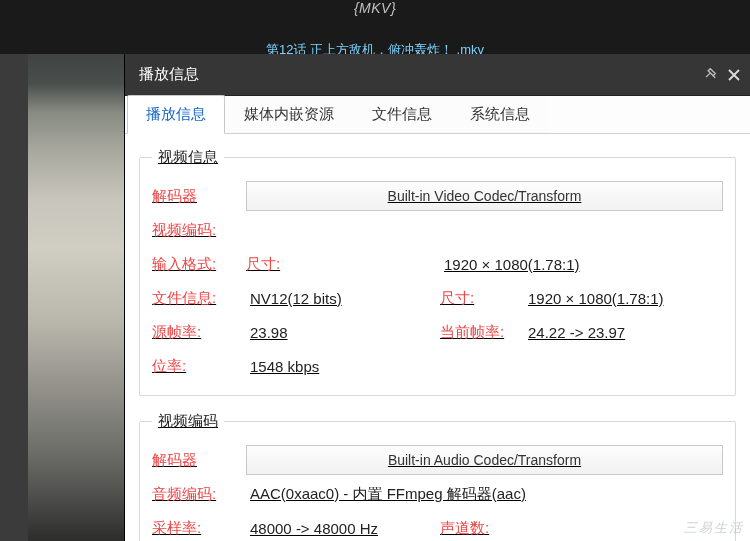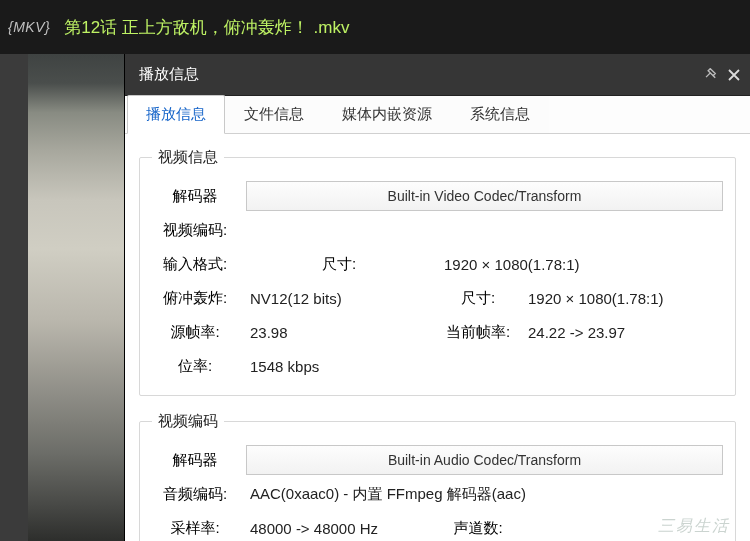--- a/index.html
+++ b/index.html
@@ -6,24 +6,25 @@
   html, body { width: 750px; height: 541px; overflow: hidden; font-family: "Microsoft YaHei", "Segoe UI", sans-serif; font-size: 14px; }
   body { background: #3b3b3b; }
 
   .titlebar {
     height: 54px;
     background: #1a1a1a;
     color: #f0f0f0;
     display: flex;
     align-items: center;
     padding: 0 8px;
-    gap: 14px;
+    gap: 25px;
+    flex-direction: column;
   }
   .titlebar .tag { color: #c0c0c0; font-size: 14px; font-style: italic; letter-spacing: 0.5px; }
-  .titlebar .title { font-size: 17px; color: #bef264; }
+  .titlebar .title { font-size: 13px; color: #7dd3fc; }
 
   .content-row { display: flex; height: calc(541px - 54px); margin-left: 28px; }
 
   .video-sliver {
     width: 97px;
     flex: 0 0 97px;
     background: linear-gradient(180deg,
       #3f4342 0%, #4a4e4c 6%,
       #888b82 12%, #a8a89e 20%,
       #c8c6bc 30%, #d0cec3 40%,
@@ -89,41 +90,42 @@
     background: #fff;
     padding: 14px 14px 0 14px;
     overflow: hidden;
   }
 
   fieldset.group {
     border: 1px solid #d8d8d8;
     border-radius: 2px;
     padding: 14px 12px 10px 12px;
     margin-bottom: 16px;
+    text-decoration: underline;
   }
   fieldset.group > legend {
     padding: 0 6px;
     font-size: 15px;
     color: #222;
   }
 
   .row {
     display: grid;
     grid-template-columns: 90px 1fr;
     align-items: center;
     min-height: 30px;
     margin-bottom: 4px;
     column-gap: 4px;
   }
   .row.two {
     grid-template-columns: 90px 190px 80px 1fr;
   }
   .lbl {
-    text-align: center;
-    color: #000000;
+    text-align: left;
+    color: #ef4444;
     font-size: 15px;
     padding-right: 4px;
     white-space: nowrap;
   }
   .val {
     color: #222;
     font-size: 15px;
     padding-left: 4px;
     white-space: nowrap;
   }
@@ -136,22 +138,22 @@
     border-radius: 0;
     font-size: 14px;
     color: #333;
     cursor: pointer;
     text-align: center;
     line-height: 28px;
   }
 
   .watermark {
     position: absolute;
-    right: 20px; bottom: 4px;
-    font-size: 16px;
+    right: 6px; bottom: 4px;
+    font-size: 13px;
     color: rgba(140,160,150,0.45);
     letter-spacing: 2px;
     font-style: italic;
     pointer-events: none;
   }
 </style>
 </head>
 <body>
 
 <div class="titlebar">
@@ -174,22 +176,22 @@
         <span>
           <svg width="12" height="12" viewBox="0 0 12 12">
               <path d="M1 1 L11 11 M11 1 L1 11" stroke="#ddd" stroke-width="1.8"></path>
             </svg>
         </span>
       </div>
     </div>
 
     <div class="tabs">
       <div class="tab active">播放信息</div>
+      <div class="tab">媒体内嵌资源</div>
       <div class="tab">文件信息</div>
-      <div class="tab">媒体内嵌资源</div>
       <div class="tab">系统信息</div>
     </div>
 
     <div class="pane">
 
       <fieldset class="group">
         <legend>视频信息</legend>
 
         <div class="row">
           <span class="lbl">解码器</span>
@@ -200,21 +202,21 @@
           <span class="lbl">视频编码:</span>
         </div>
 
         <div class="row two">
           <span class="lbl">输入格式:</span>
           <span class="lbl">尺寸:</span>
           <span class="val">1920 × 1080(1.78:1)</span>
         </div>
 
         <div class="row two">
-          <span class="lbl">俯冲轰炸:</span>
+          <span class="lbl">文件信息:</span>
           <span class="val">NV12(12 bits)</span>
           <span class="lbl">尺寸:</span>
           <span class="val">1920 × 1080(1.78:1)</span>
         </div>
 
         <div class="row two">
           <span class="lbl">源帧率:</span>
           <span class="val">23.98</span>
           <span class="lbl">当前帧率:</span>
           <span class="val">24.22 -&gt; 23.97</span>

